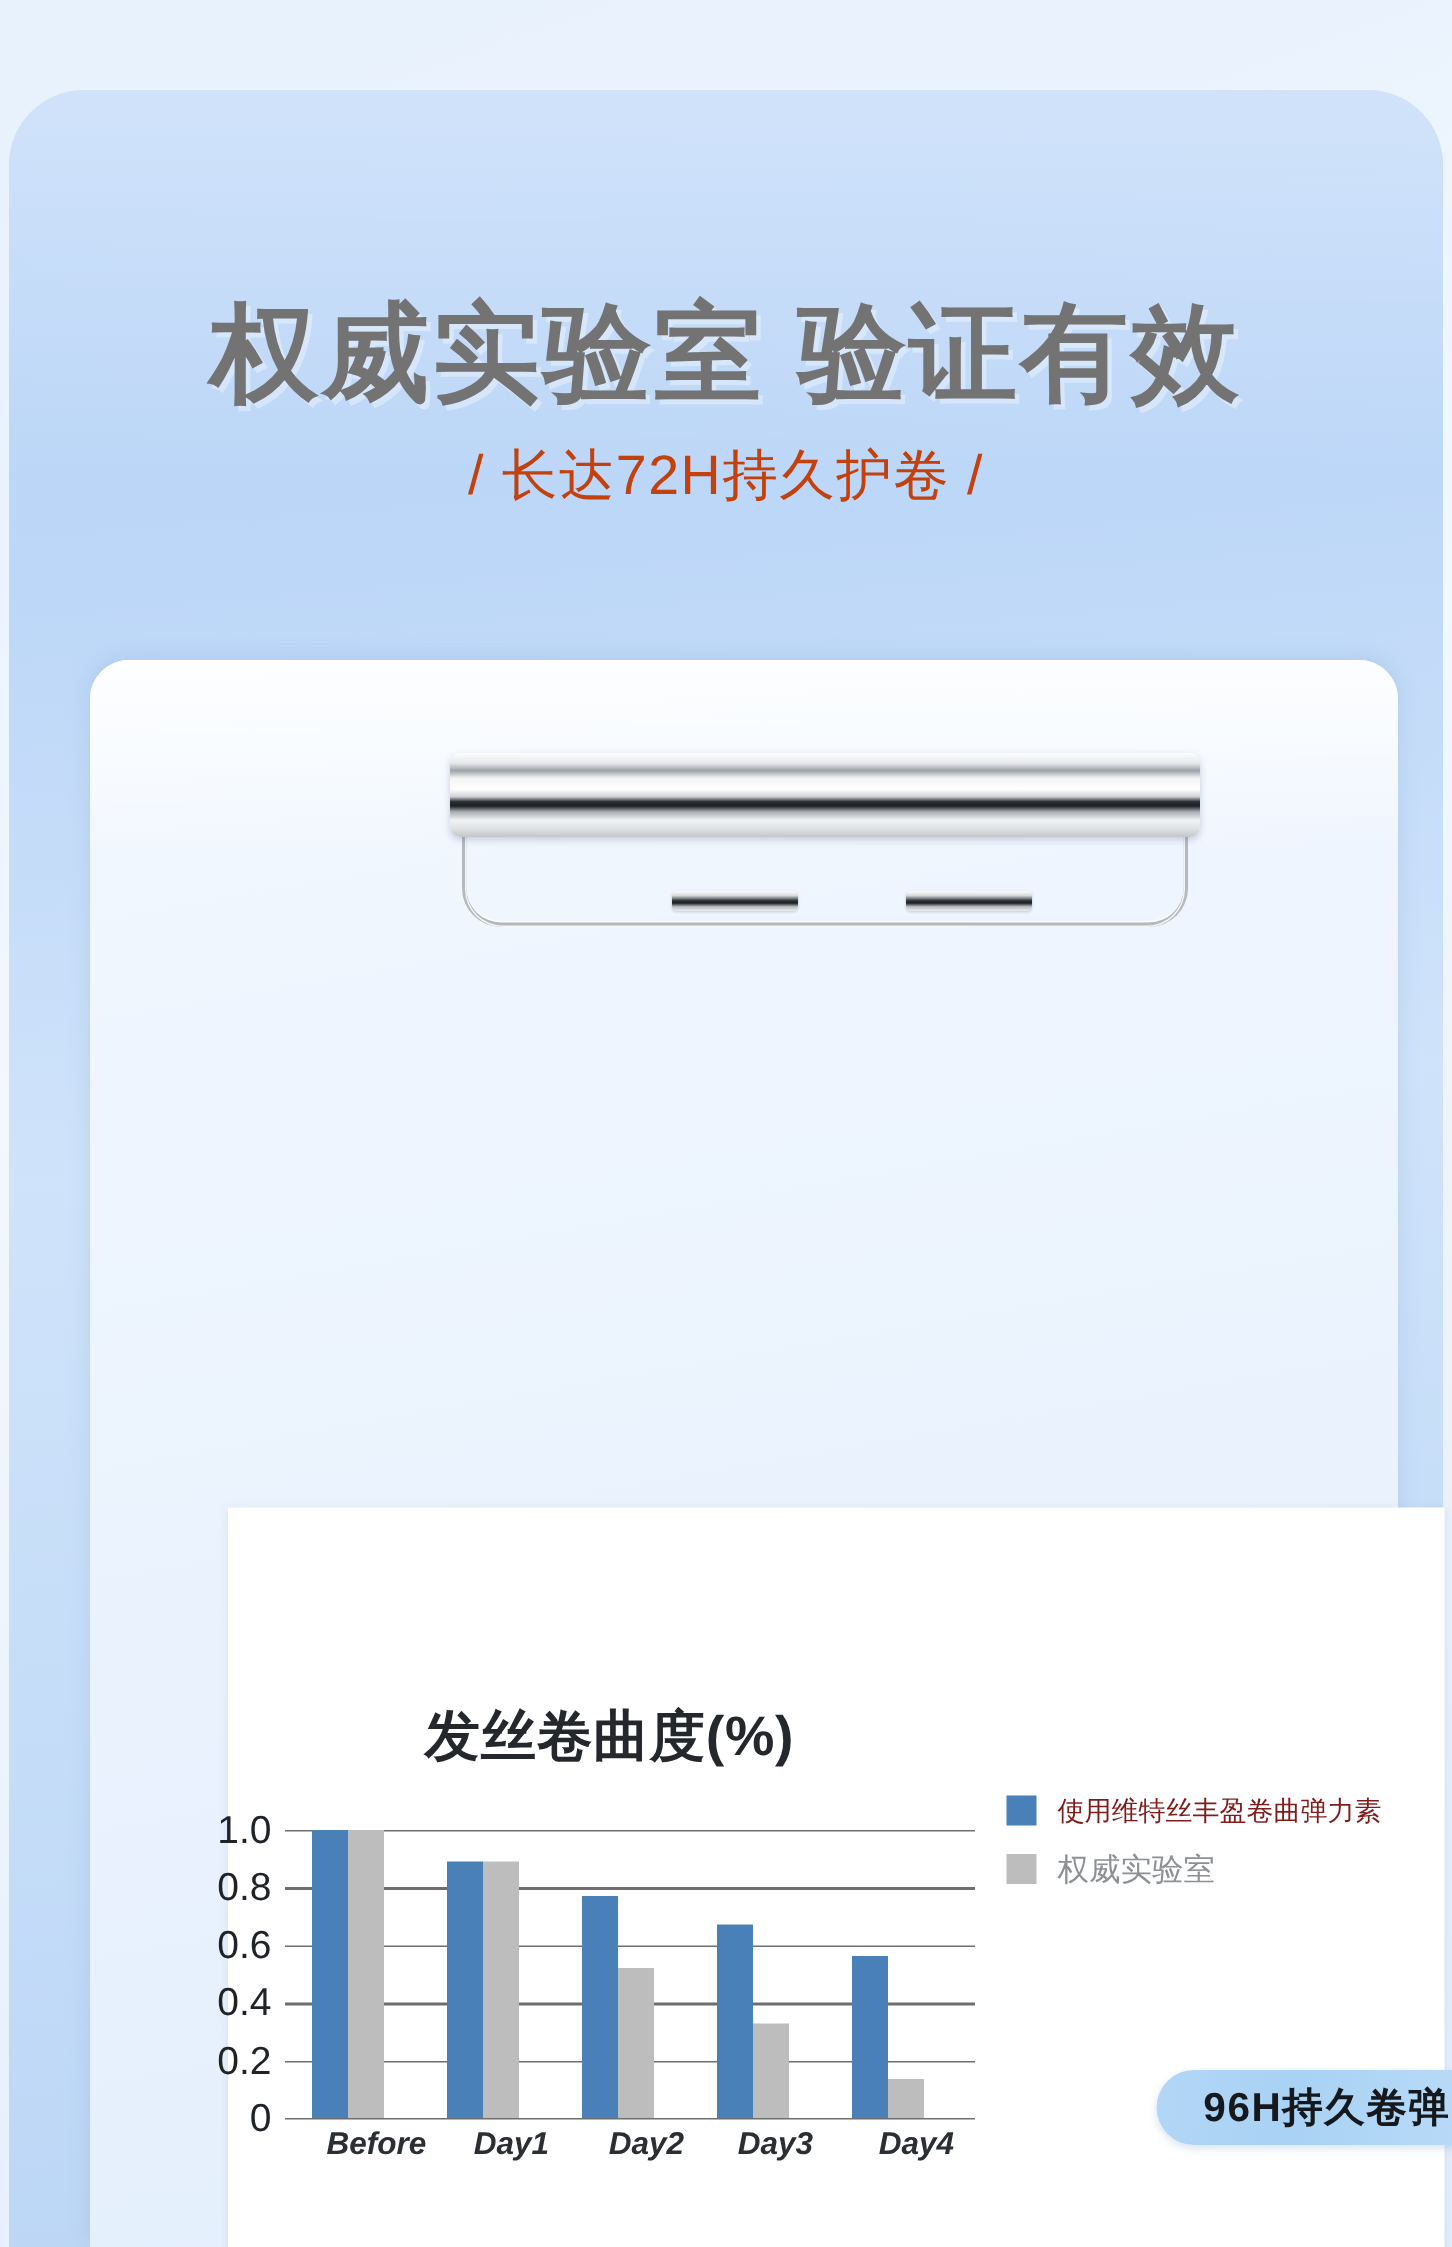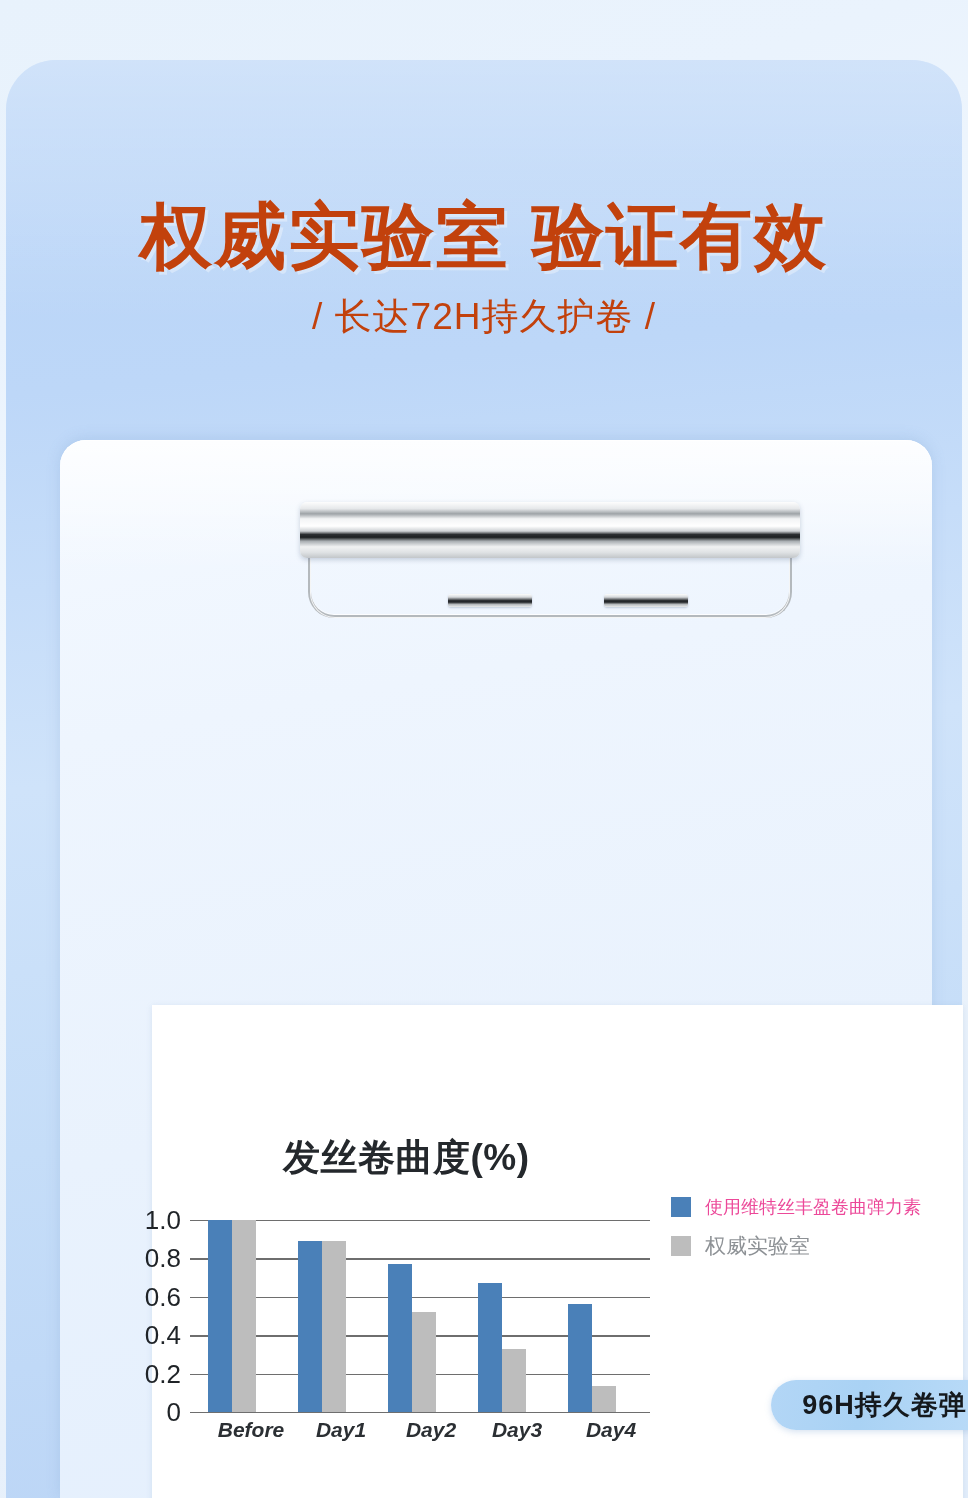--- a/index.html
+++ b/index.html
@@ -23,21 +23,21 @@
     position:absolute; left:0; top:0; width:100%; height:260px;
     border-radius:50px 50px 0 0;
     background:linear-gradient(180deg,rgba(255,255,255,.34),rgba(255,255,255,0));
     pointer-events:none;
   }
 
   
   #headline-block{ position:absolute; left:0; top:195px; width:968px; text-align:center; }
   #main-title{
     font-size:72px; font-weight:700; letter-spacing:2px;
-    color:#c2410c;
+    color:#737373;
     text-shadow:3px 3px 0 rgba(255,255,255,.35);
     line-height:1.15;
   }
   #sub-title{
     margin-top:14px;
     font-size:37px; font-weight:400; color:#c2410c; letter-spacing:1px;
   }
 
   
   #clipboard{
@@ -115,21 +115,21 @@
   .bar-blue{ background:#4a80b8; }
   .bar-gray{ background:#bdbdbd; }
   .xlab{
     position:absolute; top:198px; width:110px; text-align:center;
     font-size:21px; font-style:italic; font-weight:700; color:#2b2f33;
   }
 
   .legend{ position:absolute; }
   .legend-row{ display:flex; align-items:center; margin-bottom:13px; }
   .legend-swatch{ width:20px; height:20px; margin-right:14px; flex:none; }
-  .legend-text{ font-size:18px; color:#ec4899; white-space:nowrap; }
+  .legend-text{ font-size:18px; color:#7f1d1d; white-space:nowrap; }
   .legend-text.muted{ font-size:21px; color:#8d9195; }
 
   .badge{
     position:absolute; display:flex; align-items:center; justify-content:center;
     border-radius:999px;
     background:linear-gradient(100deg,#b3d6f6 0%,#a9d2f4 40%,#bcdcf8 100%);
     color:#15191d; font-weight:700; letter-spacing:1px;
     box-shadow:0 2px 6px rgba(120,160,210,.3);
   }
 

